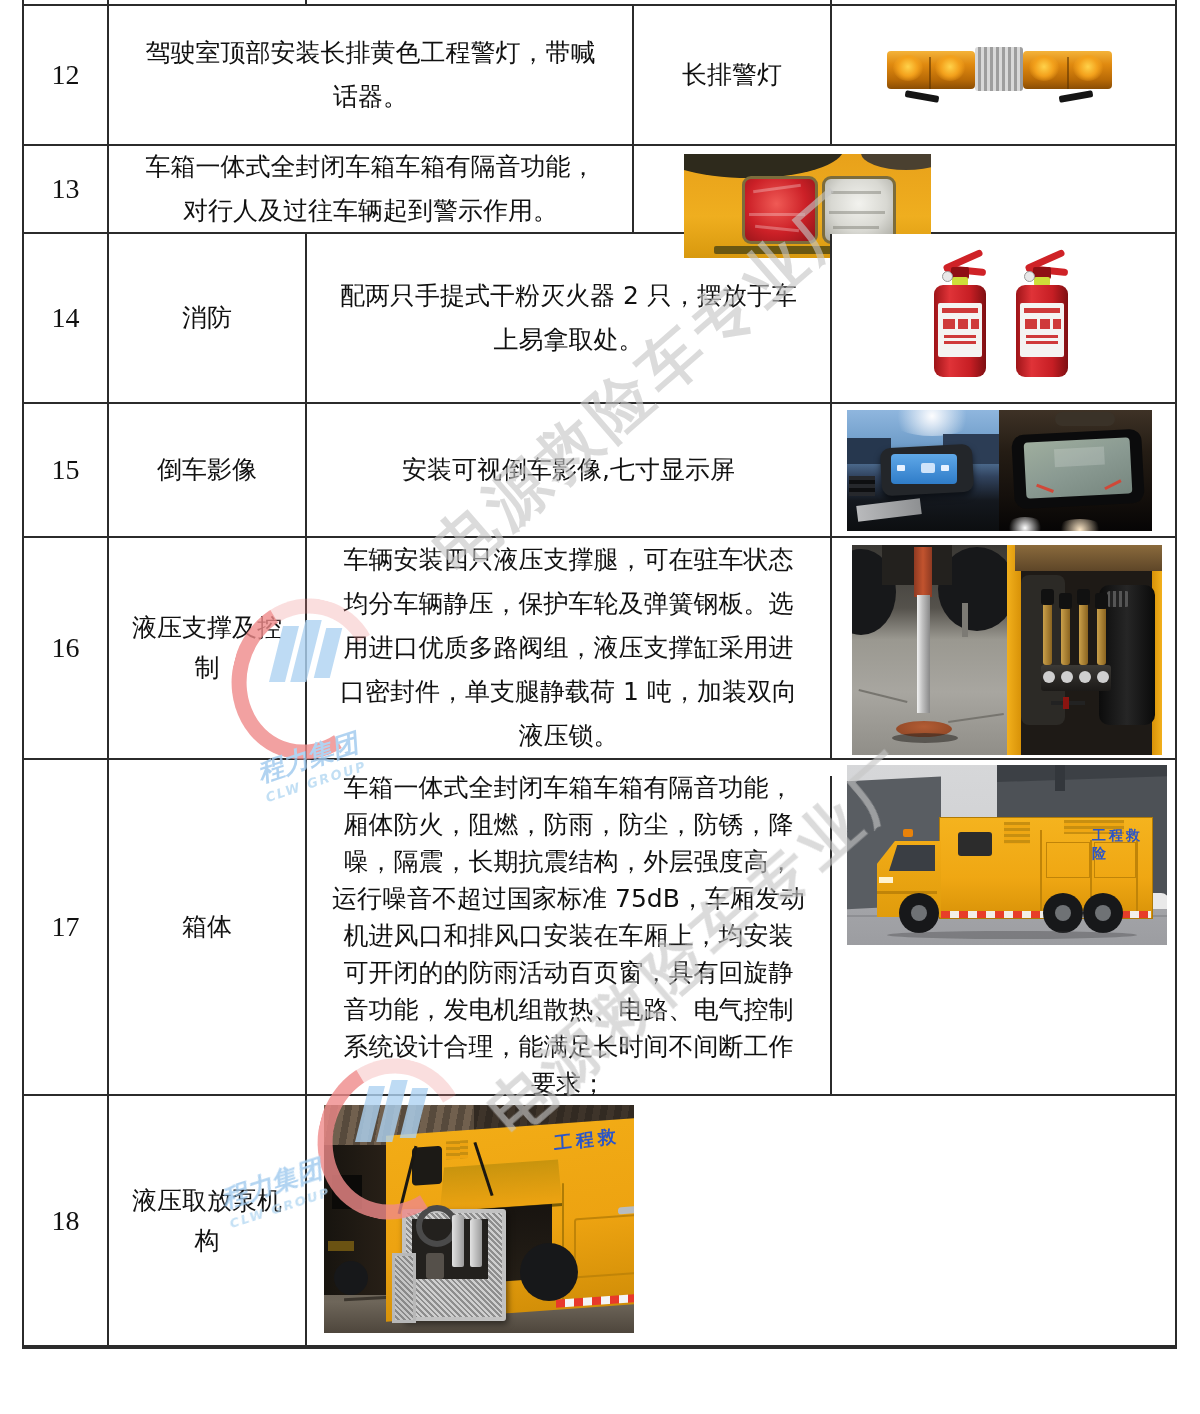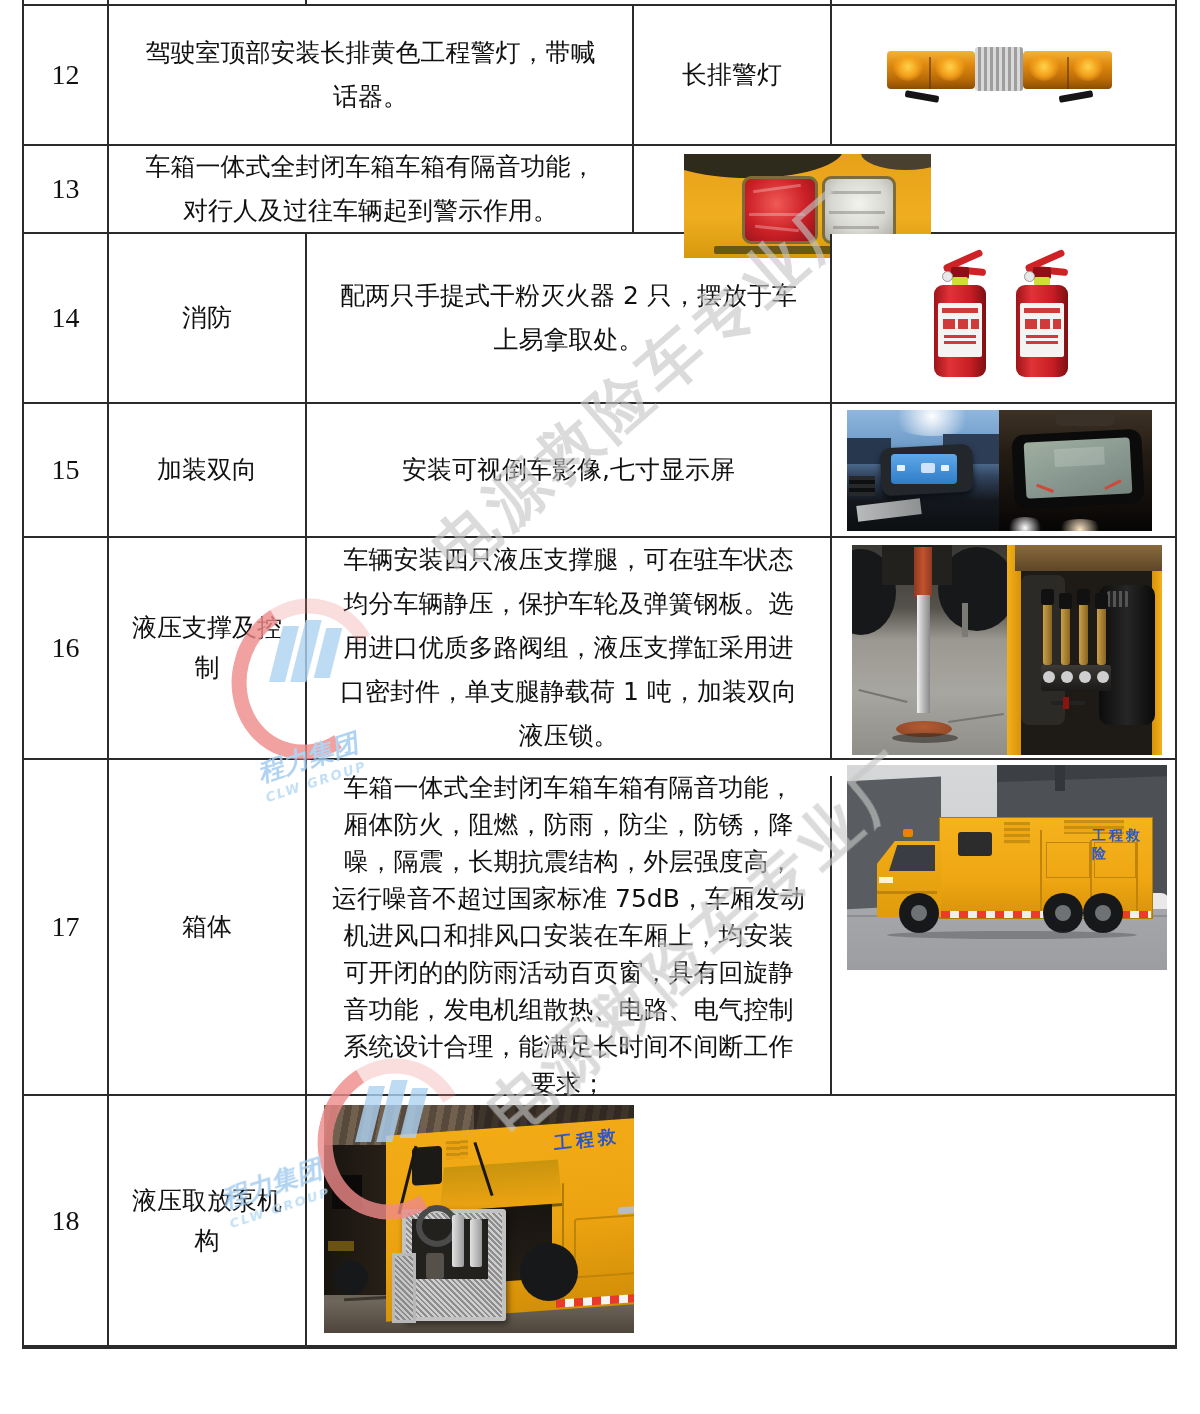--- a/index.html
+++ b/index.html
@@ -158,21 +158,21 @@
             <div class="ext-line" style="left:6px;top:32px;width:32px;height:3px;"></div>
             <div class="ext-line" style="left:6px;top:38px;width:32px;height:3px;"></div>
           </div>
         </div>
       </div>
     </div>
   </div>
 
   <div class="trow" style="height:134px;">
     <div class="cell c-no">15</div>
-    <div class="cell c-name">加装双向</div>
+    <div class="cell c-name">倒车影像</div>
     <div class="cell c-desc">安装可视倒车影像,七寸显示屏</div>
     <div class="cell c-img">
       <div class="photo" style="left:15px;top:6px;width:305px;height:121px;background:#111;">
         <div class="ab" style="left:0;top:0;width:152px;height:121px;background:linear-gradient(180deg,#8fb6de 0%,#6e9cc8 30%,#31435e 55%,#14181e 75%,#0c0e10 100%);">
           <div class="ab" style="left:40px;top:-14px;width:90px;height:40px;border-radius:50%;background:radial-gradient(circle,#fdfdff 0%,rgba(255,255,255,0) 70%);"></div>
           <div class="ab" style="left:0px;top:28px;width:44px;height:26px;background:#26374e;"></div>
           <div class="ab" style="left:96px;top:24px;width:56px;height:30px;background:#2c3d55;"></div>
           <div class="ab" style="left:34px;top:36px;width:92px;height:48px;border-radius:10px;background:#23262a;transform:rotate(-3deg);box-shadow:0 4px 6px rgba(0,0,0,.6);"></div>
           <div class="ab" style="left:44px;top:44px;width:66px;height:30px;border-radius:4px;background:linear-gradient(180deg,#5fa8e8,#2f7cc8);"></div>
           <div class="ab" style="left:50px;top:55px;width:8px;height:6px;background:#e8f2ff;border-radius:1px;"></div>
@@ -254,21 +254,21 @@
     <div class="cell c-desc tight">车箱一体式全封闭车箱车箱有隔音功能，
 厢体防火，阻燃，防雨，防尘，防锈，降
 噪，隔震，长期抗震结构，外层强度高，
 运行噪音不超过国家标准 75dB，车厢发动
 机进风口和排风口安装在车厢上，均安装
 可开闭的的防雨活动百页窗，具有回旋静
 音功能，发电机组散热、电路、电气控制
 系统设计合理，能满足长时间不间断工作
 要求；</div>
     <div class="cell c-img" style="align-items:flex-start;">
-      <div class="photo" style="left:15px;top:5px;width:320px;height:205px;background:linear-gradient(180deg,#d6d7d9 0%,#cfd0d2 55%,#aaabaf 56%,#9c9da1 100%);">
+      <div class="photo" style="left:15px;top:5px;width:320px;height:180px;background:linear-gradient(180deg,#d6d7d9 0%,#cfd0d2 55%,#aaabaf 56%,#9c9da1 100%);">
         <div class="ab" style="left:-6px;top:14px;width:100px;height:128px;background:#595d62;transform:skewY(-3deg);"></div>
         <div class="ab" style="left:150px;top:-4px;width:176px;height:146px;background:#4d5156;"></div>
         <div class="ab" style="left:150px;top:-4px;width:176px;height:18px;background:#3c4045;transform:skewY(-2deg);"></div>
         <div class="ab" style="left:208px;top:-4px;width:10px;height:30px;background:#33373c;"></div>
         <div class="ab" style="left:288px;top:128px;width:34px;height:16px;border-radius:6px 8px 2px 2px;background:#e9e9e9;"></div>
         <div class="ab" style="left:0;top:150px;width:320px;height:2px;background:#8e8f93;"></div>
         <div class="ab" style="left:92px;top:52px;width:212px;height:100px;background:linear-gradient(180deg,#f5b31e 0%,#efa713 60%,#d89208 100%);border:1px solid #b07a06;">
           <div class="ab" style="left:18px;top:14px;width:34px;height:24px;background:#2c2c2c;border-radius:3px;"></div>
           <div class="ab" style="left:64px;top:4px;width:26px;height:22px;background:repeating-linear-gradient(180deg,#c88f10 0 3px,#efa713 3px 6px);"></div>
           <div class="ab" style="left:124px;top:2px;width:60px;height:14px;background:repeating-linear-gradient(180deg,#c88f10 0 3px,#efa713 3px 6px);"></div>

